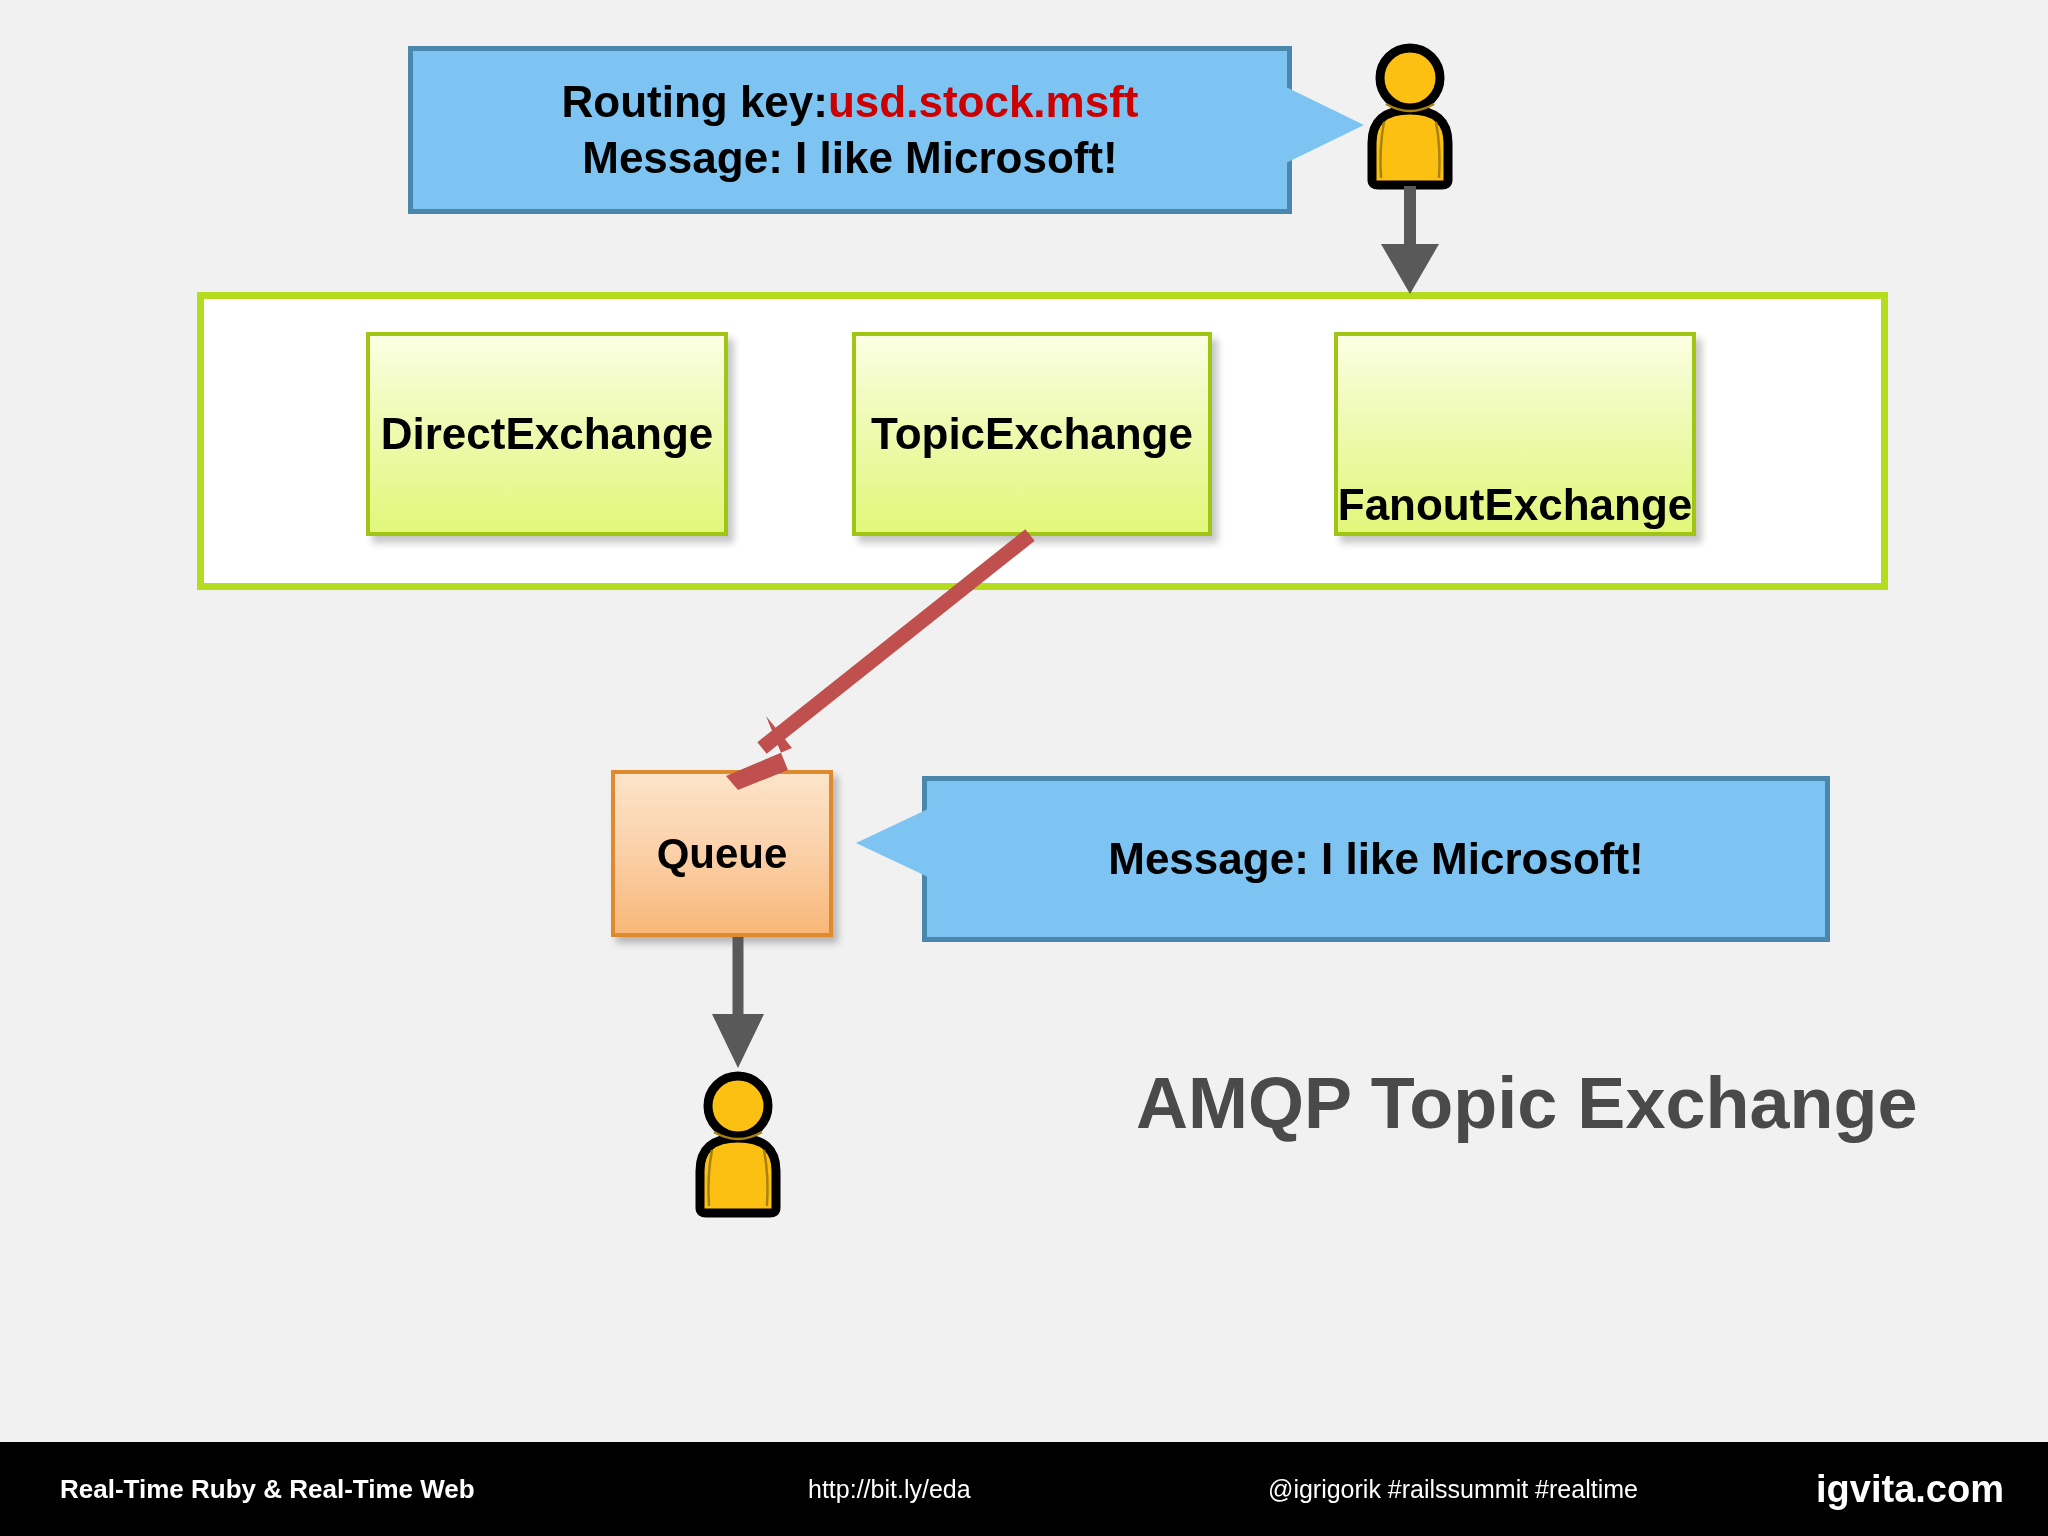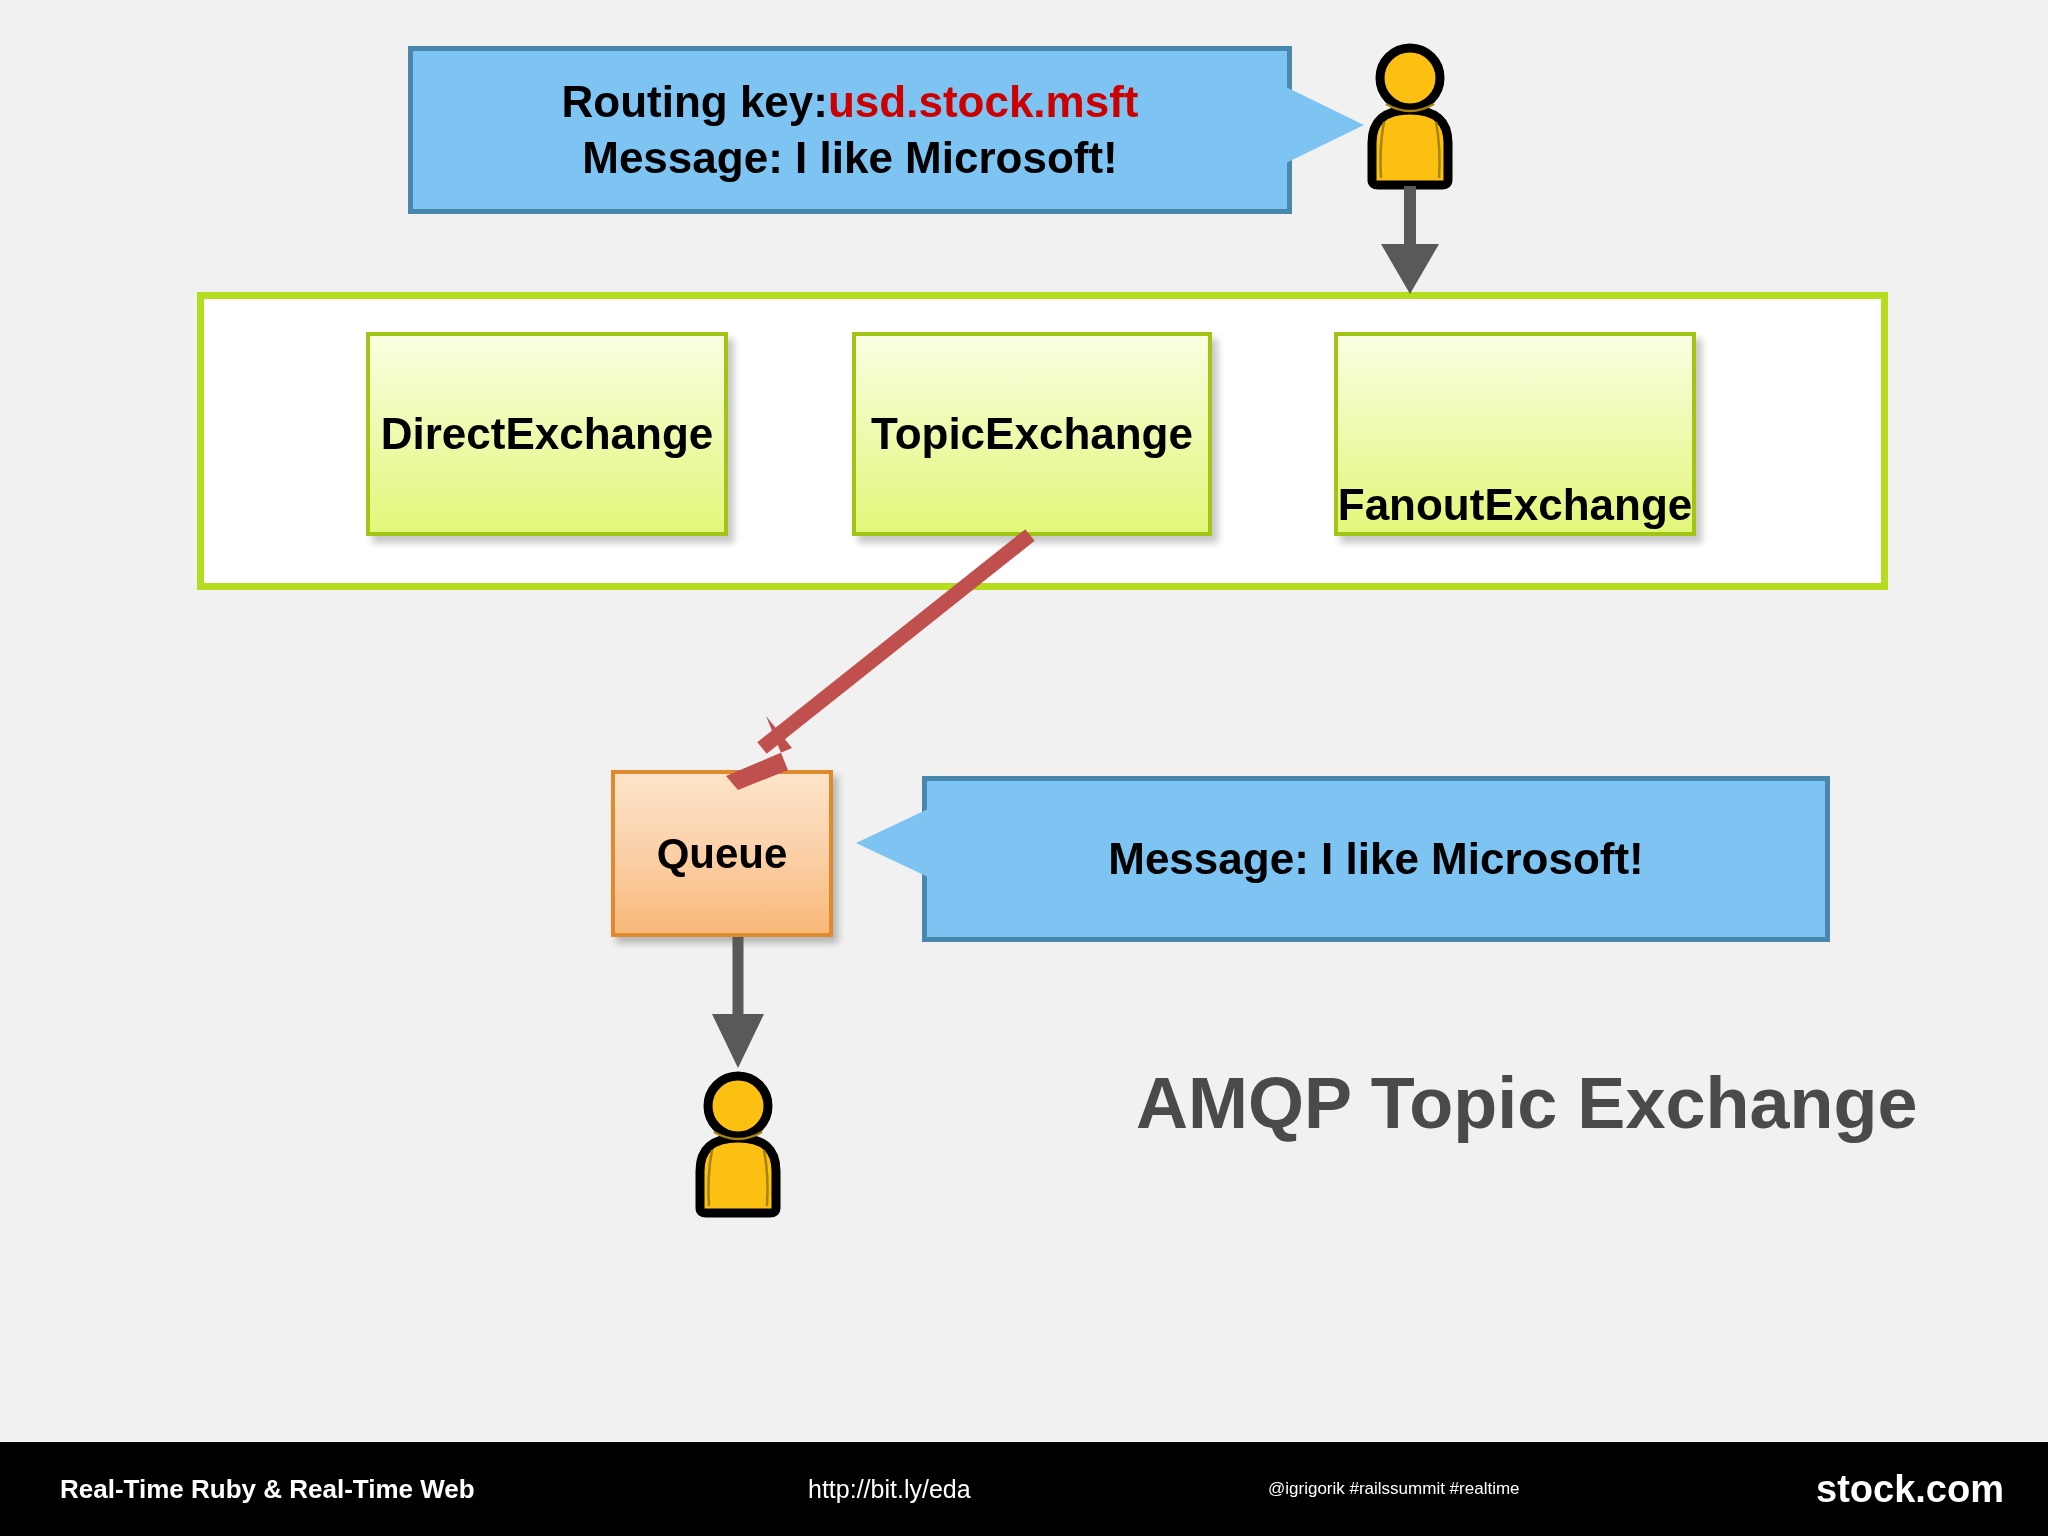--- a/index.html
+++ b/index.html
@@ -196,21 +196,21 @@
     top: 50%;
     transform: translateY(-50%);
     font-size: 25px;
     white-space: nowrap;
   }
   #footer-tags {
     position: absolute;
     left: 1268px;
     top: 50%;
     transform: translateY(-50%);
-    font-size: 17px;
+    font-size: 25px;
     white-space: nowrap;
   }
   #footer-brand {
     position: absolute;
     right: 44px;
     top: 50%;
     transform: translateY(-50%);
     font-size: 38px;
     font-weight: bold;
     white-space: nowrap;
@@ -292,16 +292,16 @@
       <path d="M26 64 Q50 78 74 64" fill="none" stroke="#a8820c" stroke-width="2.5"></path>
     </svg>
   </div>
 
   <div id="slide-title">AMQP Topic Exchange</div>
 
   <div id="footer">
     <div id="footer-title">Real-Time Ruby &amp; Real-Time Web</div>
     <div id="footer-url">http://bit.ly/eda</div>
     <div id="footer-tags">@igrigorik #railssummit #realtime</div>
-    <div id="footer-brand">stock.com</div>
+    <div id="footer-brand">igvita.com</div>
   </div>
 
 </div>
 
 </body></html>

